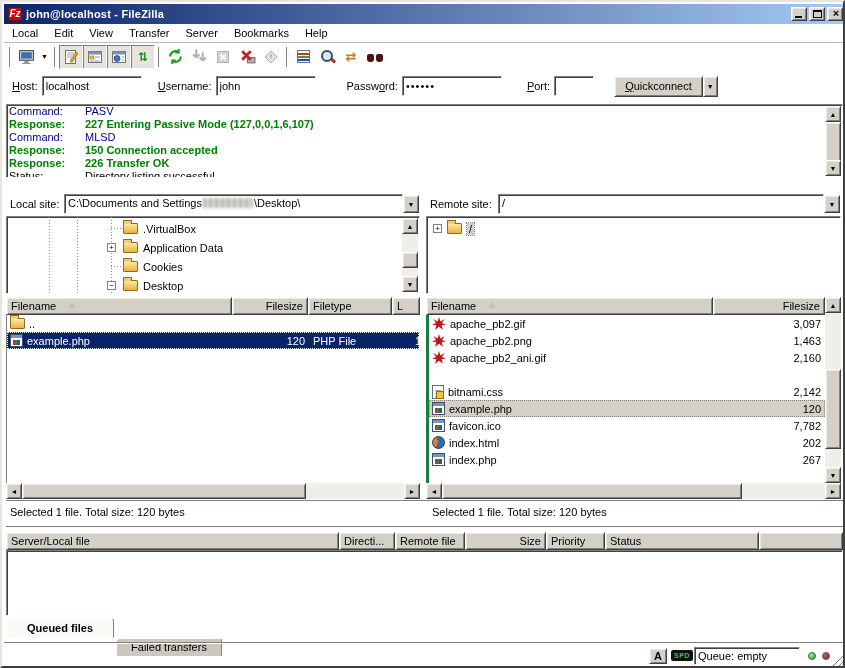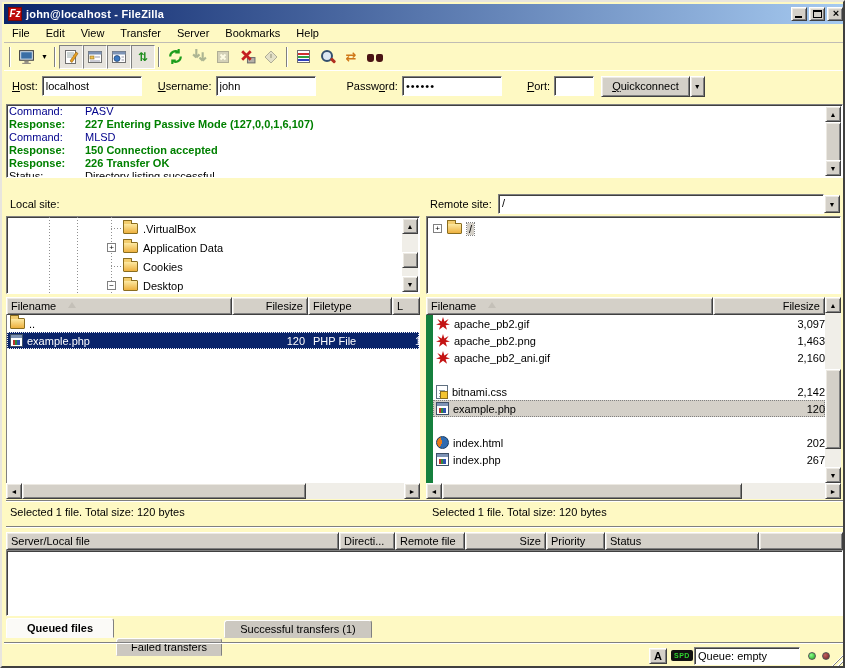--- a/index.html
+++ b/index.html
@@ -1,19 +1,19 @@
 <!DOCTYPE html>
 <html><head>
 <meta charset="utf-8">
 <style>
   * { margin:0; padding:0; box-sizing:border-box; }
   html,body { background:#9a9a9a; }
   body { font-family:"Liberation Sans","DejaVu Sans",sans-serif; font-size:11px; color:#000; }
 
-  .window { position:relative; width:845px; height:668px; background:#fef9c3;
+  .window { position:relative; width:845px; height:668px; background:#ffffff;
     border:2px solid; border-color:#e8e5de #404040 #404040 #e8e5de; overflow:hidden; }
   .raised2 { border:1px solid; border-color:#fff #404040 #404040 #fff;
     box-shadow:inset 1px 1px 0 #ece9e2, inset -1px -1px 0 #808080; background:#d4d0c8; }
   .sunken { border:1px solid; border-color:#808080 #fff #fff #808080;
     box-shadow:inset 1px 1px 0 #404040; background:#fff; }
   .abs { position:absolute; }
 
   
   .titlebar { left:2px; top:2px; width:841px; height:20px;
     background:linear-gradient(to right,#0a246a,#a6caf0);
@@ -169,21 +169,21 @@
       <span class="win-btn raised2">
           <span class="glyph-max"></span>
         </span>
       <span class="win-btn raised2">
           <span class="glyph-close">×</span>
         </span>
     </span>
   </div>
 
   <div class="abs menubar">
-    <span class="menu-item">File</span>
+    <span class="menu-item">Local</span>
     <span class="menu-item">Edit</span>
     <span class="menu-item">View</span>
     <span class="menu-item">Transfer</span>
     <span class="menu-item">Server</span>
     <span class="menu-item">Bookmarks</span>
     <span class="menu-item">Help</span>
   </div>
 
   <div class="abs toolbar">
     <span class="tb-sep"></span>
@@ -277,21 +277,21 @@
 
   <div class="abs quickbar">
     <label class="q-label"><u>H</u>ost:</label>
     <input class="q-input" style="width: 100px;" value="localhost">
     <label class="q-label" style="margin-left:16px"><u>U</u>sername:</label>
     <input class="q-input" style="width: 100px;" value="john">
     <label class="q-label" style="margin-left:31px">Passw<u>o</u>rd:</label>
     <input class="q-input" style="width: 100px; letter-spacing: 1px;" value="••••••">
     <label class="q-label" style="margin-left:25px"><u>P</u>ort:</label>
     <input class="q-input" style="width: 40px;" value="">
-    <button class="q-btn raised2" style="margin-left:7px"><u>Q</u>uickconnect</button>
+    <button class="q-btn raised2" style="margin-left:20px"><u>Q</u>uickconnect</button>
     <span class="q-dd raised2">▼</span>
   </div>
 
   <div class="abs logpanel sunken">
     <div class="log-row">
         <span class="log-label t-command">Command:</span>
         <span class="t-command">PASV</span>
       </div>
     <div class="log-row">
         <span class="log-label t-response">Response:</span>
@@ -314,20 +314,24 @@
         <span class="t-status">Directory listing successful</span>
       </div>
     <div class="log-sb">
       <span class="sb-btn raised2" style="left:0;top:0">▲</span>
       <span class="sb-thumb raised2" style="left:0;top:16px;width:16px;height:50px"></span>
       <span class="sb-btn raised2" style="left:0;bottom:0">▼</span>
     </div>
   </div>
 
   <div class="abs site-label" style="left:8px;top:193px">Local site:</div>
+  <div class="abs combo" style="left:62px;top:192px;width:356px">
+    <span class="combo-text"><span>C:\Documents and Settings</span><span class="blurred"></span><span>\Desktop\</span></span>
+    <span class="combo-btn raised2">▼</span>
+  </div>
 
   <div class="abs site-label" style="left:428px;top:193px">Remote site:</div>
   <div class="abs combo" style="left:496px;top:192px;width:343px">
     <span class="combo-text">/</span>
     <span class="combo-btn raised2">▼</span>
   </div>
 
   <div class="abs sunken tree" style="left:4px;top:214px;width:414px;height:78px">
     <span class="vguide" style="left:42px"></span>
     <span class="vguide" style="left:70px"></span>
@@ -382,21 +386,21 @@
       <span class="file-name">example.php</span>
       <span class="file-size" style="left:226px;width:72px">120</span>
       <span class="abs" style="left:306px">PHP File</span>
       <span class="abs" style="left:408px">1</span>
     </div>
   </div>
 
   <div class="abs col-hdr raised2" style="left:424px;top:295px;width:287px"><span>Filename</span><span class="sort-asc"></span></div>
   <div class="abs col-hdr raised2 num" style="left:711px;top:295px;width:112px">Filesize</div>
 
-  <div class="abs listpanel" style="left:424px;top:313px;width:399px;height:168px;border-left:7px solid #15803d">
+  <div class="abs listpanel" style="left:424px;top:313px;width:399px;height:168px;border-left:3px solid #15803d">
     <div class="file-row" style="left:0;top:0;width:100%">
       <svg class="fic" width="14" height="14" viewBox="0 0 14 14">
           <path d="M7 0l1.4 4.6L12.6 2 9.9 6.1 14 7.4 9.6 8.2 11 12.8 7 9.8 3 12.8 4.4 8.2 0 7.4 4.1 6.1 1.4 2l4.2 2.6z" fill="#c41414"></path>
         </svg>
       <span class="file-name">apache_pb2.gif</span>
       <span class="file-size" style="left:286px;width:106px">3,097</span>
     </div>
     <div class="file-row" style="left:0;top:17px;width:100%">
       <svg class="fic" width="14" height="14" viewBox="0 0 14 14">
           <path d="M7 0l1.4 4.6L12.6 2 9.9 6.1 14 7.4 9.6 8.2 11 12.8 7 9.8 3 12.8 4.4 8.2 0 7.4 4.1 6.1 1.4 2l4.2 2.6z" fill="#c41414"></path>
@@ -418,20 +422,25 @@
           <i></i>
         </span>
       <span class="file-name">bitnami.css</span>
       <span class="file-size" style="left:286px;width:106px">2,142</span>
     </div>
     <div class="file-row row-sel-inactive" style="left:0;top:85px;width:100%">
       <span class="icon-win fic"></span>
       <span class="file-name">example.php</span>
       <span class="file-size" style="left:286px;width:106px">120</span>
     </div>
+    <div class="file-row" style="left:0;top:102px;width:100%">
+      <span class="icon-win fic"></span>
+      <span class="file-name">favicon.ico</span>
+      <span class="file-size" style="left:286px;width:106px">7,782</span>
+    </div>
     <div class="file-row" style="left:0;top:119px;width:100%">
       <span class="icon-fffox fic"></span>
       <span class="file-name">index.html</span>
       <span class="file-size" style="left:286px;width:106px">202</span>
     </div>
     <div class="file-row" style="left:0;top:136px;width:100%">
       <span class="icon-win fic"></span>
       <span class="file-name">index.php</span>
       <span class="file-size" style="left:286px;width:106px">267</span>
     </div>
@@ -464,21 +473,20 @@
   <div class="abs col-hdr raised2" style="left:393px;top:530px;width:70px">Remote file</div>
   <div class="abs col-hdr raised2 num" style="left:463px;top:530px;width:81px">Size</div>
   <div class="abs col-hdr raised2" style="left:544px;top:530px;width:59px">Priority</div>
   <div class="abs col-hdr raised2" style="left:603px;top:530px;width:154px">Status</div>
   <div class="abs col-hdr raised2" style="left:757px;top:530px;width:84px"></div>
 
   <div class="abs sunken" style="left:4px;top:548px;width:837px;height:66px"></div>
 
   <div class="abs tab active" style="left:4px;top:616px;width:108px;height:20px">Queued files</div>
   <div class="abs tab inactive" style="left:114px;top:636px;width:106px;height:18px">Failed transfers</div>
-  <div class="abs tab inactive" style="left:222px;top:618px;width:148px;height:18px">Successful transfers (1)</div>
 
   <div class="abs" style="left:2px;top:640px;width:841px;height:26px;border-top:1px solid #808080;box-shadow:inset 0 1px 0 #fff">
     <span class="abs raised2" style="left:645px;top:5px;width:18px;height:16px;text-align:center;font-weight:bold;line-height:14px">A</span>
     <span class="abs badge-spd" style="left:667px;top:7px">SPD</span>
     <span class="abs combo-text" style="left:690px;top:4px;width:106px;height:18px">Queue: empty</span>
     <span class="abs led" style="left:804px;top:9px;background:radial-gradient(circle at 35% 35%,#8dff8d,#18a018)"></span>
     <span class="abs led" style="left:818px;top:9px;background:radial-gradient(circle at 35% 35%,#c06060,#702020)"></span>
     <span class="grip"></span>
   </div>
 

